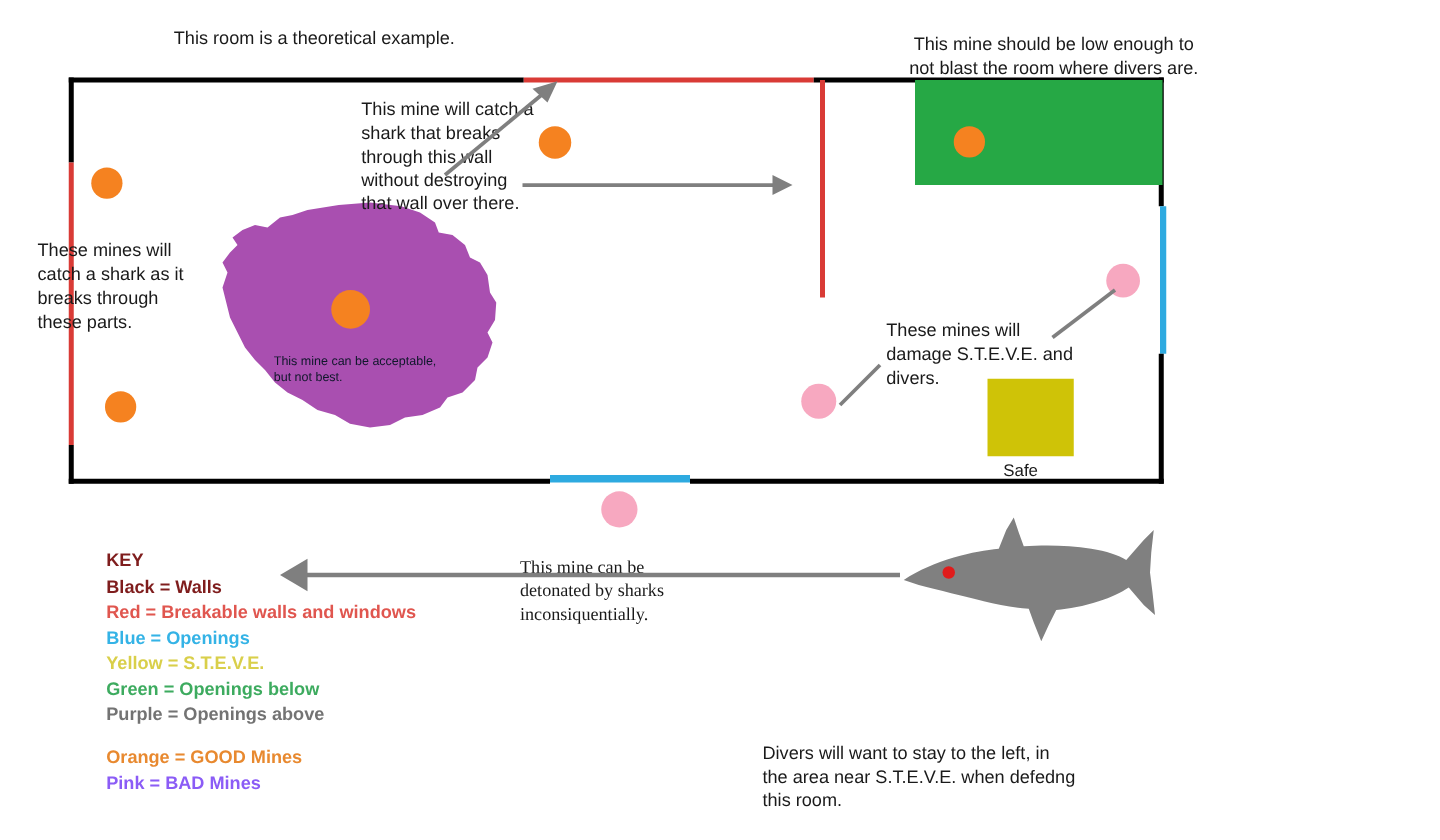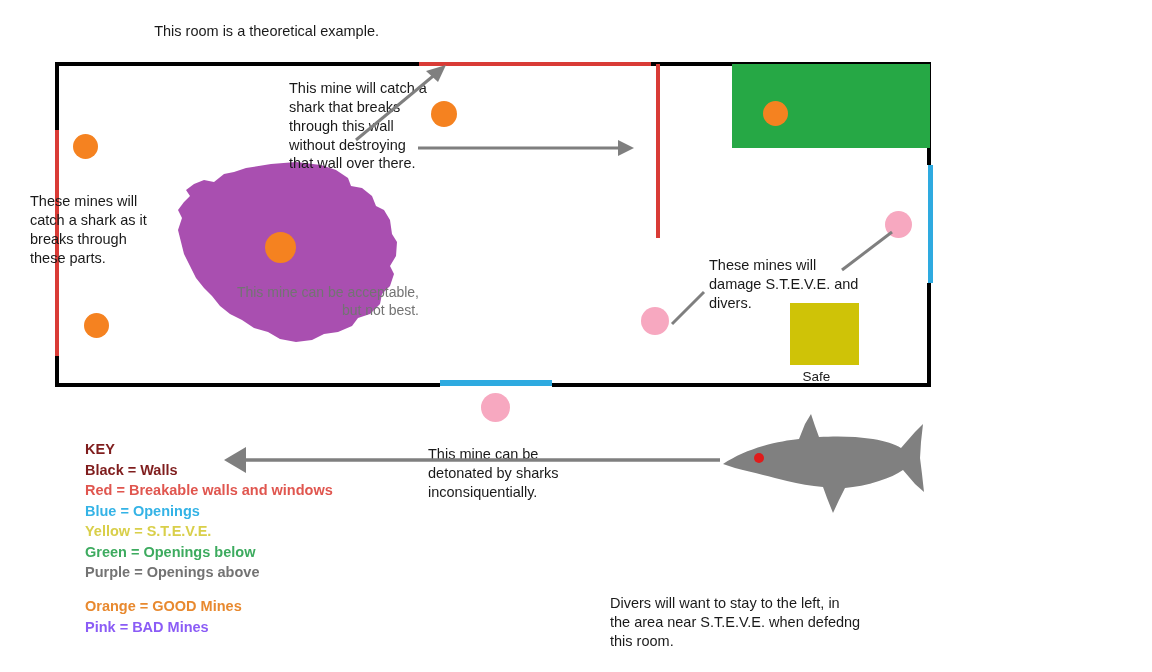--- a/index.html
+++ b/index.html
@@ -45,25 +45,24 @@
     width: 100%;
   }
 
   .mine {
     border-radius: 50%;
   }
   .mine-good { background: #f58220; }
   .mine-bad  { background: #f7a8c0; }
 
   .blob-label {
-    font-size: 14px;
+    font-size: 10px;
     line-height: 1.30;
-    color: #737373;
+    color: #0f172a;
     white-space: pre-line;
-    text-align: right;
   }
 
   
   .key-block { font-size: 14.5px; line-height: 1.42; }
   .key-line { font-weight: bold; }
   .k-black  { color: #7f1d1d; }
   .k-red    { color: #e0564f; }
   .k-blue   { color: #34b3e6; }
   .k-yellow { color: #d9cf4a; }
   .k-green  { color: #3dab5f; }
@@ -72,22 +71,24 @@
   .k-pink   { color: #8b5cf6; }
   .key-gap { height: 13px; }
 
   svg { display: block; overflow: visible; }
 </style>
 </head>
 <body>
 
 <div id="canvas">
 
-  <div class="abs note" style="left:139px; top:22px; width:240px;text-align:right;">This room is a theoretical example.</div>
-
+  <div class="abs note" style="left:139px; top:22px; width:240px;">This room is a theoretical example.</div>
+
+  <div class="abs note note-center" style="left:718px; top:27px; width:250px;">This mine should be low enough to
+not blast the room where divers are.</div>
 
   <div class="abs wall-black" style="left:55px; top:62px; width:364px; height:4px;"></div>
 
   <div class="abs wall-red" style="left:419px; top:62px; width:232px; height:4px;"></div>
 
   <div class="abs wall-black" style="left:651px; top:62px; width:280px; height:4px;"></div>
 
   <div class="abs wall-black" style="left:55px; top:62px; width:4px; height:68px;"></div>
 
   <div class="abs wall-red" style="left:55px; top:130px; width:4px; height:226px;"></div>
@@ -174,21 +175,21 @@
     <div class="key-line k-red">Red = Breakable walls and windows</div>
     <div class="key-line k-blue">Blue = Openings</div>
     <div class="key-line k-yellow">Yellow = S.T.E.V.E.</div>
     <div class="key-line k-green">Green = Openings below</div>
     <div class="key-line k-purple">Purple = Openings above</div>
     <div class="key-gap"></div>
     <div class="key-line k-orange">Orange = GOOD Mines</div>
     <div class="key-line k-pink">Pink = BAD Mines</div>
   </div>
 
-  <div class="abs note" style="left:428px; top:445px; width:175px;">This mine can be
+  <div class="abs note" style="left:416px; top:445px; width:175px;font-family:Liberation Serif, serif;">This mine can be
 detonated by sharks
 inconsiquentially.</div>
   <svg class="abs" style="left:222px; top:443px;" width="500" height="36">
     <line x1="16" y1="17" x2="498" y2="17" stroke="#7f7f7f" stroke-width="3.5"></line>
     <polygon points="2,17 24,4 24,30" fill="#7f7f7f"></polygon>
   </svg>
 
   <svg class="abs" style="left:715px; top:412px;" width="230" height="105" viewBox="0 0 230 105">
     <path d="M8 52
              C20 44, 34 38, 48 34

